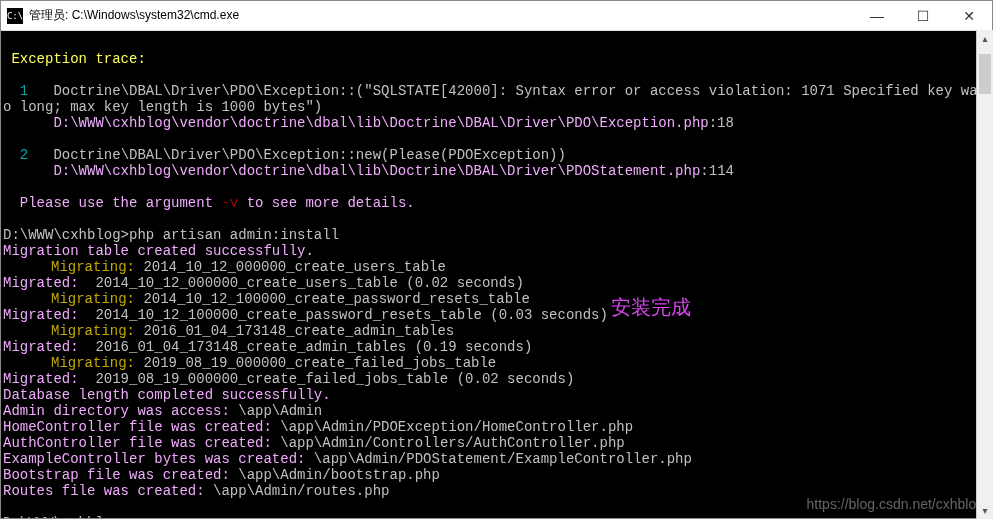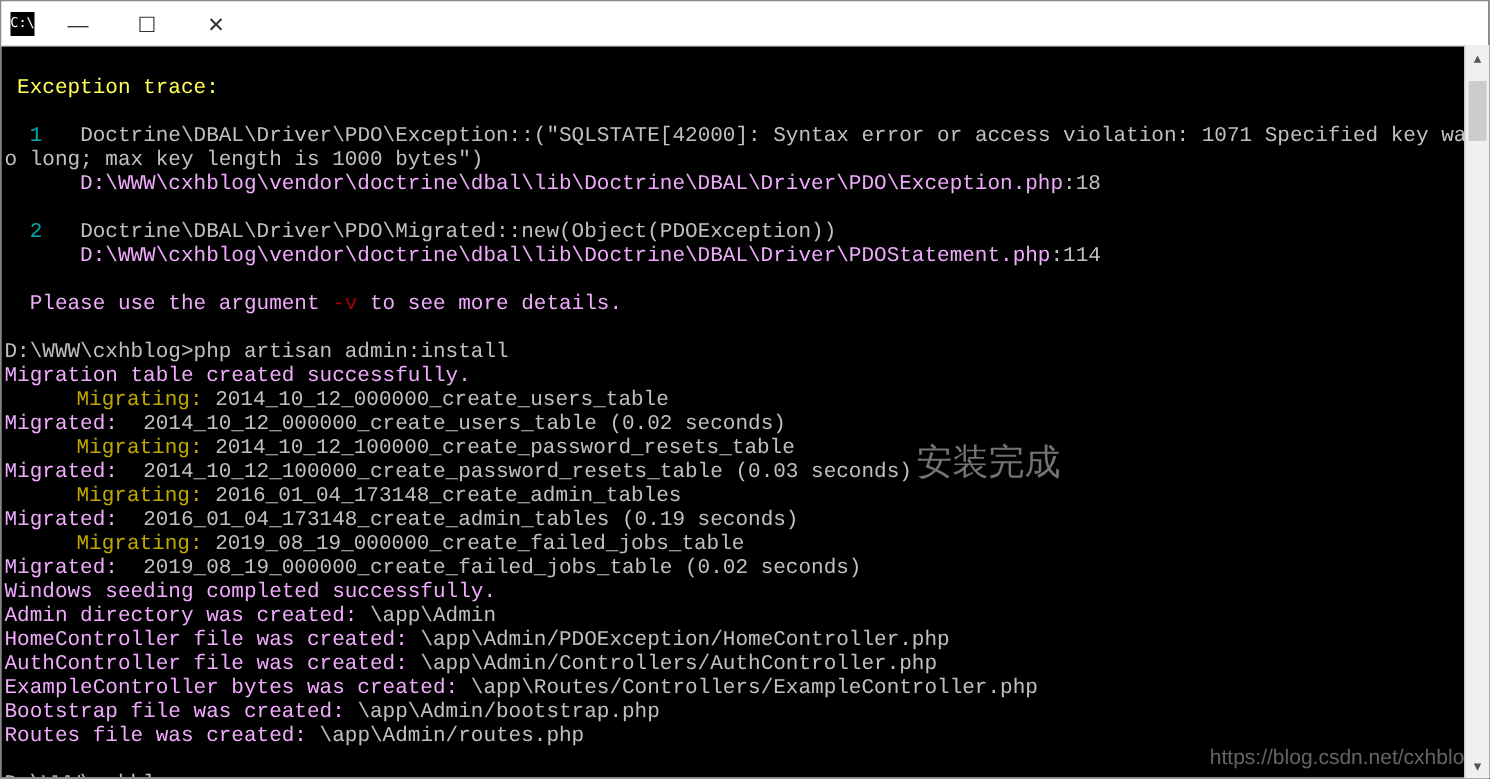--- a/index.html
+++ b/index.html
@@ -92,23 +92,23 @@
 
 .c-yellow { color: #c0a800; margin-left: 48px; }
 .c-yellow-b { color: #ffff55; text-align: center; }
 .c-green { color: #f0abfc; }
 .c-cyan { color: #00a8a8; }
 .c-red { color: #a80000; }
 .c-white { color: #c0c0c0; }
 
 .annotation {
   position: absolute;
-  color: #737373;
-  font-family: Liberation Sans, sans-serif;
-  font-size: 24px;
+  color: #d946ef;
+  font-family: Liberation Mono, monospace;
+  font-size: 20px;
   font-weight: 500;
 }
 .watermark {
   position: absolute;
   right: 8px;
   bottom: 6px;
   color: rgba(220,220,220,0.45);
   font-family: Arial, sans-serif;
   font-size: 14px;
 }
@@ -118,54 +118,55 @@
   height: 14px;
   vertical-align: text-bottom;
 }
 </style>
 </head>
 <body>
 
 <div class="window">
   <div class="titlebar">
     <span class="titlebar-icon">C:\</span>
+    <span class="titlebar-text">管理员: C:\Windows\system32\cmd.exe</span>
     <div class="titlebar-controls">
       <div class="ctrl">—</div>
       <div class="ctrl">☐</div>
       <div class="ctrl close">✕</div>
     </div>
   </div>
 
   <div class="terminal">
 <span class="c-yellow-b"> Exception trace:</span>
 
 <span class="c-cyan">  1   </span><span class="c-white">Doctrine\DBAL\Driver\PDO\Exception::("SQLSTATE[42000]: Syntax error or access violation: 1071 Specified key was to</span>
 <span class="c-white">o long; max key length is 1000 bytes")</span>
 <span class="c-green">      D:\WWW\cxhblog\vendor\doctrine\dbal\lib\Doctrine\DBAL\Driver\PDO\Exception.php</span><span class="c-white">:18</span>
 
-<span class="c-cyan">  2   </span><span class="c-white">Doctrine\DBAL\Driver\PDO\Migrated::new(Object(PDOException))</span>
+<span class="c-cyan">  2   </span><span class="c-white">Doctrine\DBAL\Driver\PDO\Exception::new(Please(PDOException))</span>
 <span class="c-green">      D:\WWW\cxhblog\vendor\doctrine\dbal\lib\Doctrine\DBAL\Driver\PDOStatement.php</span><span class="c-white">:114</span>
 
 <span class="c-green">  Please use the argument </span><span class="c-red">-v</span><span class="c-green"> to see more details.</span>
 
 <span class="c-white">D:\WWW\cxhblog&gt;</span><span class="c-white">php artisan admin:install</span>
 <span class="c-green">Migration table created successfully.</span>
 <span class="c-yellow">Migrating:</span><span class="c-white"> 2014_10_12_000000_create_users_table</span>
 <span class="c-green">Migrated: </span><span class="c-white"> 2014_10_12_000000_create_users_table (0.02 seconds)</span>
 <span class="c-yellow">Migrating:</span><span class="c-white"> 2014_10_12_100000_create_password_resets_table</span>
 <span class="c-green">Migrated: </span><span class="c-white"> 2014_10_12_100000_create_password_resets_table (0.03 seconds)</span>
 <span class="c-yellow">Migrating:</span><span class="c-white"> 2016_01_04_173148_create_admin_tables</span>
 <span class="c-green">Migrated: </span><span class="c-white"> 2016_01_04_173148_create_admin_tables (0.19 seconds)</span>
 <span class="c-yellow">Migrating:</span><span class="c-white"> 2019_08_19_000000_create_failed_jobs_table</span>
 <span class="c-green">Migrated: </span><span class="c-white"> 2019_08_19_000000_create_failed_jobs_table (0.02 seconds)</span>
-<span class="c-green">Windows seeding completed successfully.</span>
-<span class="c-green">Admin directory was created: </span><span class="c-white">\app\Admin</span>
+<span class="c-green">Database length completed successfully.</span>
+<span class="c-green">Admin directory was access: </span><span class="c-white">\app\Admin</span>
 <span class="c-green">HomeController file was created: </span><span class="c-white">\app\Admin/PDOException/HomeController.php</span>
 <span class="c-green">AuthController file was created: </span><span class="c-white">\app\Admin/Controllers/AuthController.php</span>
-<span class="c-green">ExampleController bytes was created: </span><span class="c-white">\app\Routes/Controllers/ExampleController.php</span>
+<span class="c-green">ExampleController bytes was created: </span><span class="c-white">\app\Admin/PDOStatement/ExampleController.php</span>
 <span class="c-green">Bootstrap file was created: </span><span class="c-white">\app\Admin/bootstrap.php</span>
 <span class="c-green">Routes file was created: </span><span class="c-white">\app\Admin/routes.php</span>
 
 <span class="c-white">D:\WWW\cxhblog&gt;</span><span class="c-white cursor">_</span>
     <div class="annotation" style="left:610px; top:270px;">安装完成</div>
     <div class="watermark">https://blog.csdn.net/cxhblog</div>
   </div>
 
   <div class="scrollbar">
     <div class="scrollbar-arrow">▴</div>

